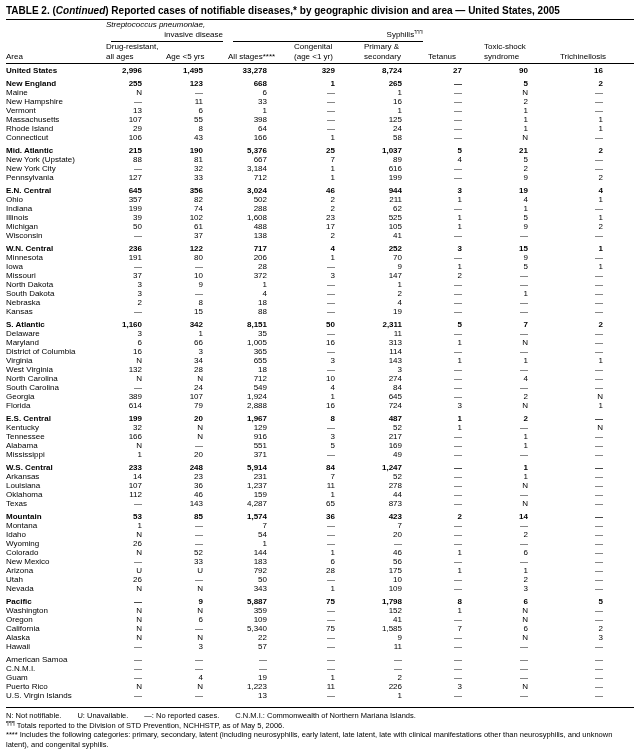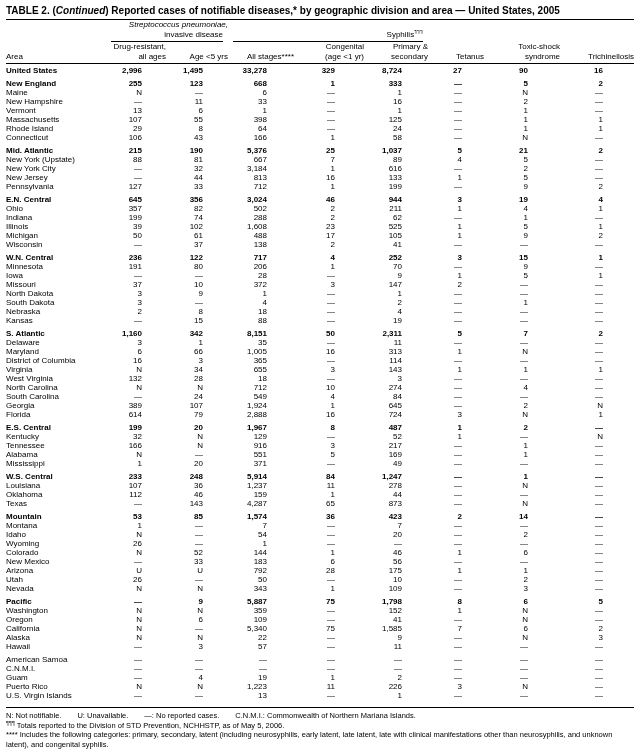--- a/index.html
+++ b/index.html
@@ -9,21 +9,21 @@
     font-family:"Liberation Sans","DejaVu Sans",sans-serif;
   }
   .page{padding:5px 6px 0 6px}
   .title{font-size:10px;font-weight:bold;line-height:11px;width:628px;
          padding-bottom:3px;border-bottom:1px solid #000}
   .it{font-style:italic}
   table{width:628px;border-collapse:collapse;table-layout:fixed}
   td{padding:0;font-size:8px;overflow:hidden;white-space:nowrap}
   thead td{line-height:10px;vertical-align:bottom}
   .grpline{border-bottom:1px solid #000;text-align:right;margin:0 5px;padding-bottom:1px}
-  .ctr{text-align:right}
+  .ctr{text-align:left}
   .colhead td{border-bottom:1px solid #000;padding-bottom:1px}
   sup{font-size:5.5px;vertical-align:super;line-height:0}
   tbody td{line-height:9px;vertical-align:bottom}
   tbody tr:first-child td{padding-top:2px}
   tbody tr.bold td{font-weight:bold}
   tr.spacer td{height:4px}
   .num{text-align:right}
   tbody td:nth-child(2){padding-right:24px}
   tbody td:nth-child(3){padding-right:25px}
   tbody td:nth-child(4){padding-right:27px}
@@ -113,21 +113,21 @@
         </tr>
         <tr class="spacer">
           <td colspan="9"></td>
         </tr>
         <tr class="bold">
           <td>New England</td>
           <td class="num">255</td>
           <td class="num">123</td>
           <td class="num">668</td>
           <td class="num">1</td>
-          <td class="num">333</td>
+          <td class="num">265</td>
           <td class="num">—</td>
           <td class="num">5</td>
           <td class="num">2</td>
         </tr>
         <tr>
           <td>Maine</td>
           <td class="num">N</td>
           <td class="num">—</td>
           <td class="num">6</td>
           <td class="num">—</td>
@@ -221,31 +221,20 @@
           <td class="num">—</td>
           <td class="num">32</td>
           <td class="num">3,184</td>
           <td class="num">1</td>
           <td class="num">616</td>
           <td class="num">—</td>
           <td class="num">2</td>
           <td class="num">—</td>
         </tr>
         <tr>
-          <td>New Jersey</td>
-          <td class="num">—</td>
-          <td class="num">44</td>
-          <td class="num">813</td>
-          <td class="num">16</td>
-          <td class="num">133</td>
-          <td class="num">1</td>
-          <td class="num">5</td>
-          <td class="num">—</td>
-        </tr>
-        <tr>
           <td>Pennsylvania</td>
           <td class="num">127</td>
           <td class="num">33</td>
           <td class="num">712</td>
           <td class="num">1</td>
           <td class="num">199</td>
           <td class="num">—</td>
           <td class="num">9</td>
           <td class="num">2</td>
         </tr>
@@ -583,20 +572,31 @@
         <tr class="spacer">
           <td colspan="9"></td>
         </tr>
         <tr class="bold">
           <td>W.S. Central</td>
           <td class="num">233</td>
           <td class="num">248</td>
           <td class="num">5,914</td>
           <td class="num">84</td>
           <td class="num">1,247</td>
+          <td class="num">—</td>
+          <td class="num">1</td>
+          <td class="num">—</td>
+        </tr>
+        <tr>
+          <td>Arkansas</td>
+          <td class="num">14</td>
+          <td class="num">23</td>
+          <td class="num">231</td>
+          <td class="num">7</td>
+          <td class="num">52</td>
           <td class="num">—</td>
           <td class="num">1</td>
           <td class="num">—</td>
         </tr>
         <tr>
           <td>Louisiana</td>
           <td class="num">107</td>
           <td class="num">36</td>
           <td class="num">1,237</td>
           <td class="num">11</td>

